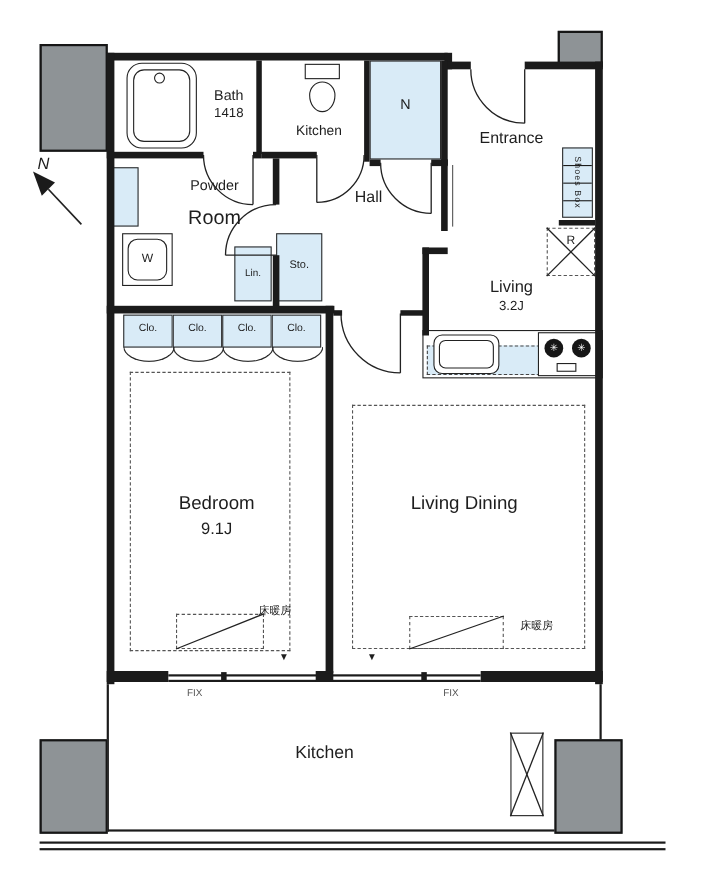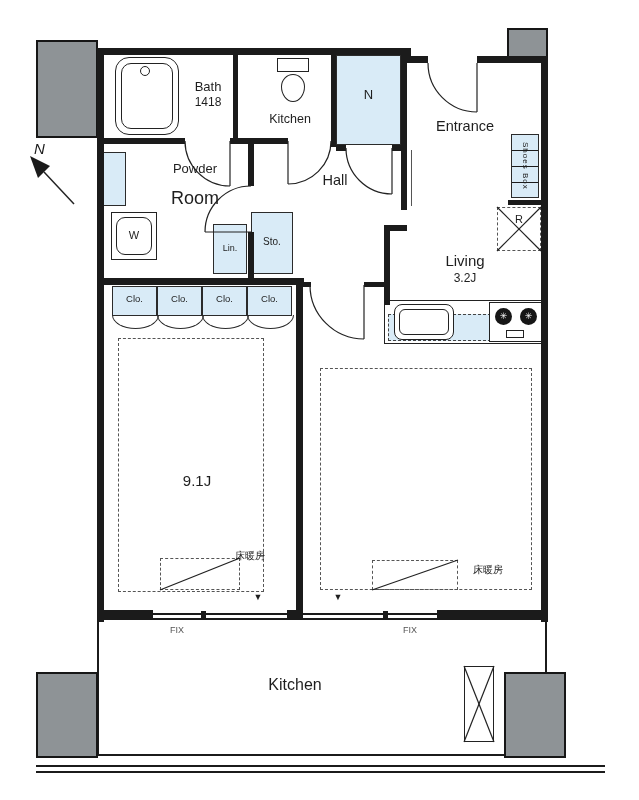--- a/index.html
+++ b/index.html
@@ -156,21 +156,23 @@
   <div class="lbl" style="left:111px;top:229px;width:46px;font-size:11px">W</div>
   <div class="lbl" style="left:213px;top:243px;width:34px;font-size:9px">Lin.</div>
   <div class="lbl" style="left:251px;top:236px;width:42px;font-size:10px">Sto.</div>
   <div class="lbl" style="left:112px;top:294px;width:45px;font-size:9.5px">Clo.</div>
   <div class="lbl" style="left:157px;top:294px;width:45px;font-size:9.5px">Clo.</div>
   <div class="lbl" style="left:202px;top:294px;width:45px;font-size:9.5px">Clo.</div>
   <div class="lbl" style="left:247px;top:294px;width:45px;font-size:9.5px">Clo.</div>
   <div class="lbl" style="left:425px;top:252px;width:80px;font-size:15px">Living</div>
   <div class="lbl" style="left:425px;top:272px;width:80px;font-size:12px">3.2J</div>
   <div class="lbl" style="left:497px;top:213px;width:44px;font-size:11px">R</div>
+  <div class="lbl" style="left:132px;top:448px;width:130px;font-size:17px">Bedroom</div>
   <div class="lbl" style="left:132px;top:472px;width:130px;font-size:15px">9.1J</div>
+  <div class="lbl" style="left:337px;top:448px;width:170px;font-size:17px">Living Dining</div>
   <div class="lbl" style="left:226px;top:550px;width:48px;font-size:10px">床暖房</div>
   <div class="lbl" style="left:464px;top:564px;width:48px;font-size:10px">床暖房</div>
   <div class="lbl" style="left:157px;top:625px;width:40px;font-size:9px;color:#555">FIX</div>
   <div class="lbl" style="left:390px;top:625px;width:40px;font-size:9px;color:#555">FIX</div>
   <div class="lbl" style="left:245px;top:676px;width:100px;font-size:16px">Kitchen</div>
   <div class="lbl" style="left:250px;top:592px;width:16px;font-size:9px">▼</div>
   <div class="lbl" style="left:330px;top:592px;width:16px;font-size:9px">▼</div>
 
 </div>
 

